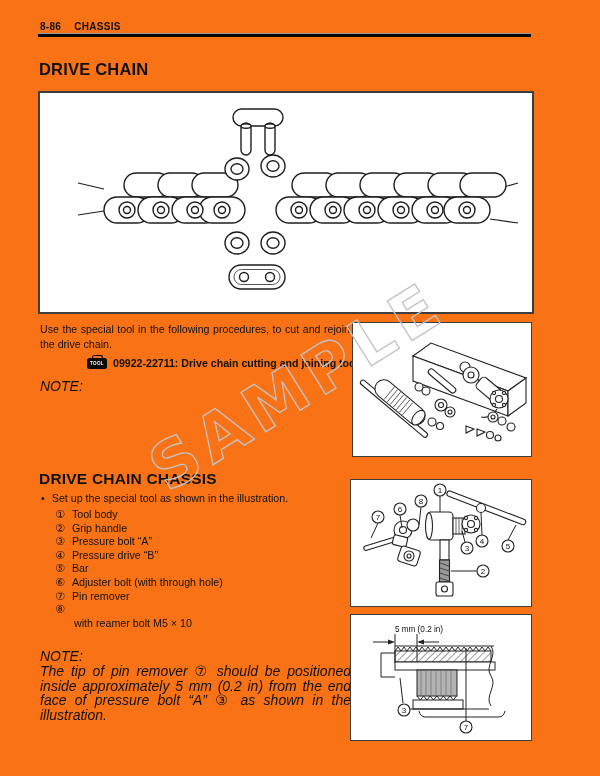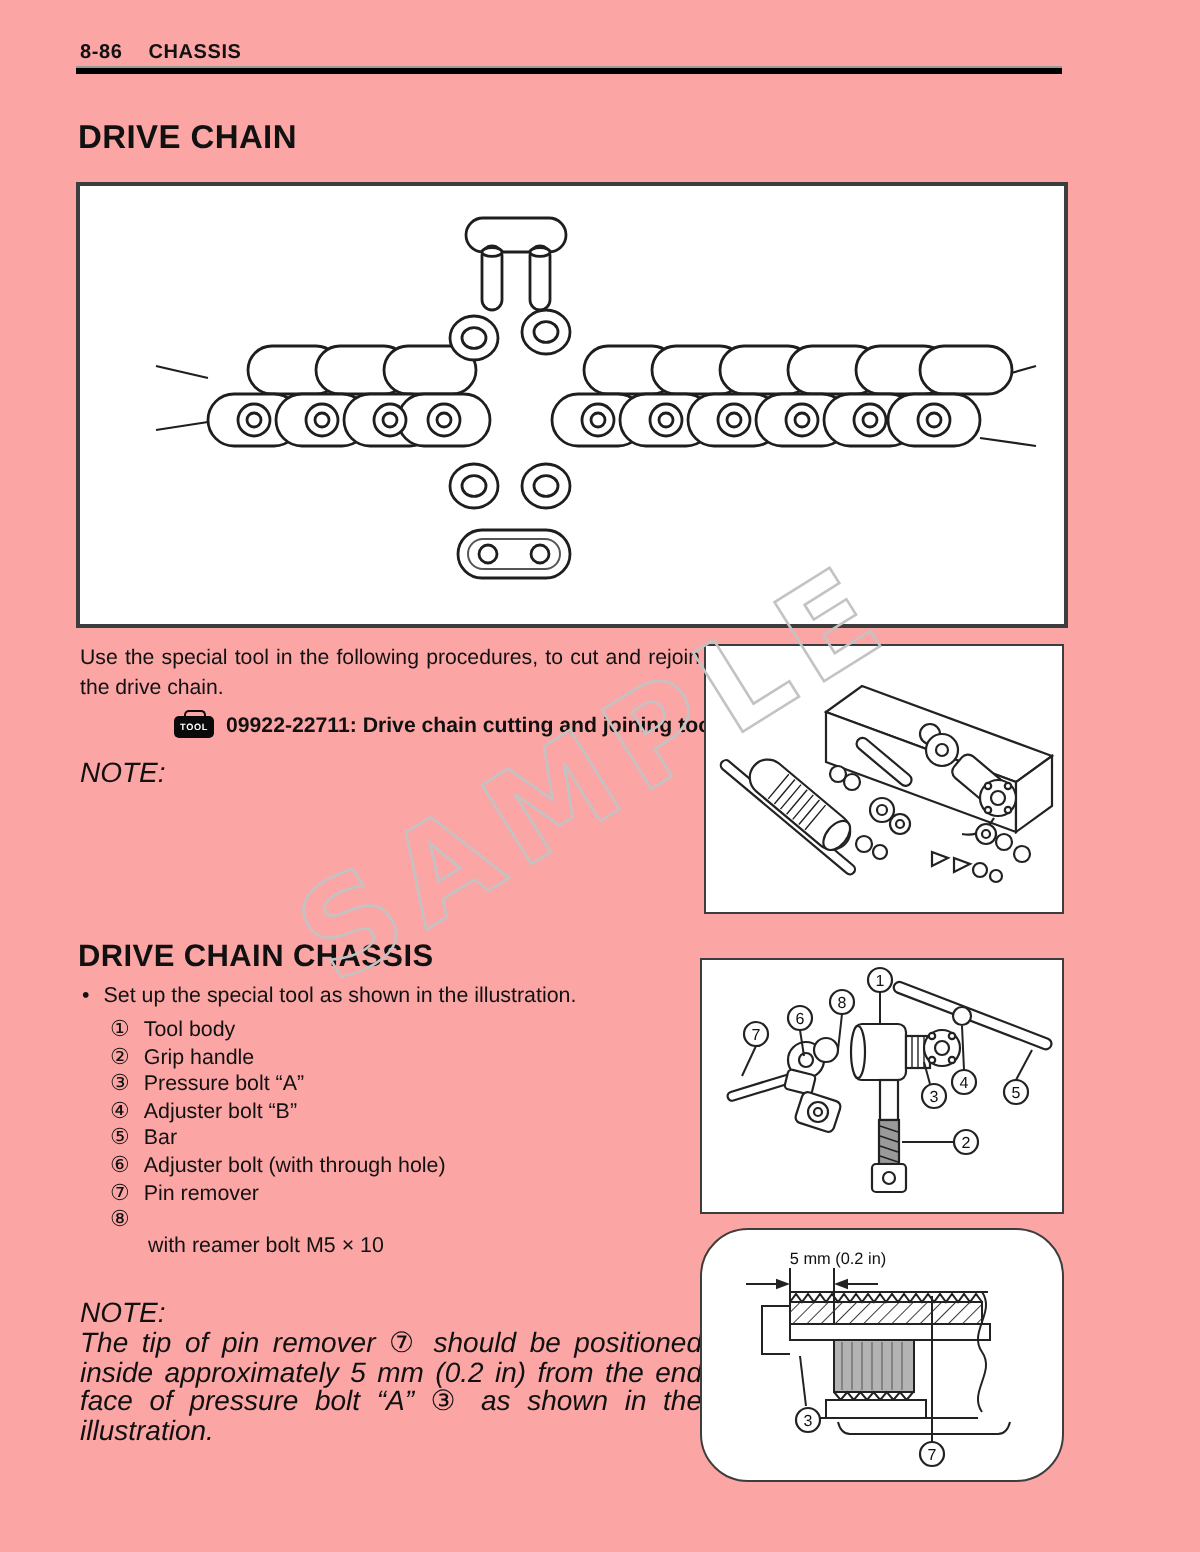--- a/index.html
+++ b/index.html
@@ -1,35 +1,35 @@
 <!DOCTYPE html>
 <html><head>
 <meta charset="utf-8">
 <style>
   html,body { margin:0; padding:0; }
   body {
     width:600px; height:776px; background:#ffffff;
     font-family:"Liberation Sans","DejaVu Sans",sans-serif; color:#111;
   }
-  .page { position:relative; width:600px; height:776px; background:#fca5a5; overflow:hidden; }
+  .page { position:relative; width:600px; height:776px; background:#f97316; overflow:hidden; }
 
   .page-header { position:absolute; left:40px; top:21px; font-size:10px; font-weight:700;
     letter-spacing:.3px; display:flex; gap:13px; }
   .header-rule { position:absolute; left:38px; top:33px; width:493px; border-top:1.5px solid #9a9a9a; }
   .header-rule::after { content:''; display:block; height:3.2px; background:#000; }
 
   .page-title { position:absolute; left:39px; top:60px; font-size:16.5px; font-weight:700; letter-spacing:.2px; margin:0; }
   .section-title { position:absolute; left:39px; top:470px; font-size:15.5px; font-weight:700; letter-spacing:.2px; margin:0; }
 
   .fig { position:absolute; background:#fff; border:2px solid #3d3d3d; }
   .fig svg { display:block; width:100%; height:100%; }
   .fig-chain   { left:38px;  top:91px;  width:492px; height:219px; }
   .fig-toolset { left:352px; top:322px; width:178px; height:133px; border-width:1.5px; }
   .fig-setup   { left:350px; top:479px; width:180px; height:126px; border-width:1.5px; }
-  .fig-section { left:350px; top:614px; width:180px; height:125px; border-width:1.5px;border-radius:24px; }
+  .fig-section { left:350px; top:614px; width:180px; height:125px; border-width:1.5px; }
 
   .intro { position:absolute; left:40px; top:322px; width:310px; font-size:10.6px;
     line-height:15px; text-align:justify; margin:0; }
 
   .tool-line { position:absolute; left:40px; top:357px; display:flex; align-items:center;
     gap:6px; font-weight:700; font-size:10.6px; white-space:nowrap;padding-left:47px; }
   .tool-icon { position:relative; width:20px; height:11px; background:#0a0a0a; border-radius:2.5px;
     color:#fff; font-size:4.6px; font-weight:700; display:flex; align-items:center; justify-content:center;
     letter-spacing:.3px; flex:0 0 auto; }
   .tool-icon::before { content:''; position:absolute; top:-3px; left:5px; width:9px; height:3px;
@@ -224,21 +224,21 @@
     <div class="row">
       <span class="num">②</span>
       <span>Grip handle</span>
     </div>
     <div class="row">
       <span class="num">③</span>
       <span>Pressure bolt “A”</span>
     </div>
     <div class="row">
       <span class="num">④</span>
-      <span>Adjuster bolt “B”</span>
+      <span>Pressure drive “B”</span>
     </div>
     <div class="row">
       <span class="num">⑤</span>
       <span>Bar</span>
     </div>
     <div class="row">
       <span class="num">⑥</span>
       <span>Adjuster bolt (with through hole)</span>
     </div>
     <div class="row">

